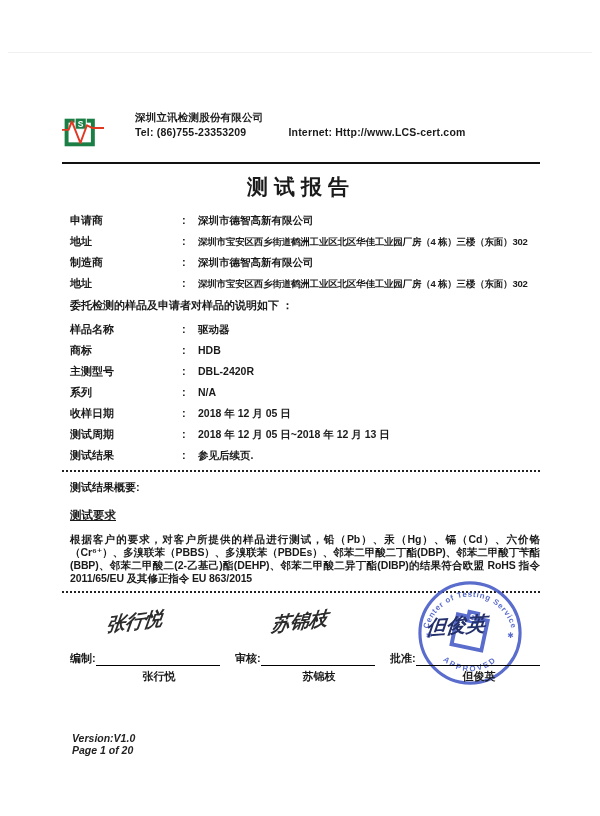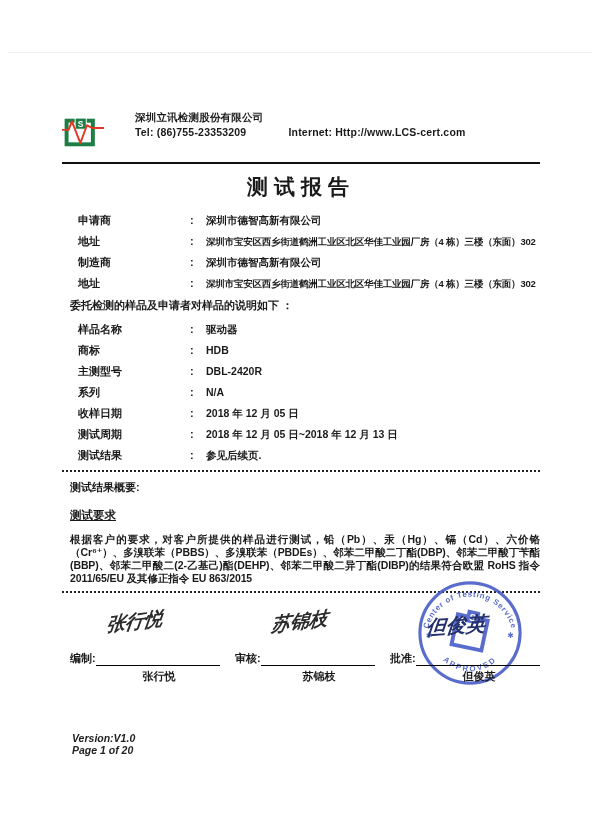--- a/index.html
+++ b/index.html
@@ -15,21 +15,21 @@
   .hdr-logo{flex:0 0 auto;margin-right:7px;}
   .hdr-text{font-size:10.5px;line-height:15px;font-weight:600;letter-spacing:.2px;margin-left:24px;}
   .hdr-tel{display:flex;text-align:right;}
   .hdr-tel .inet{margin-left:42px;}
   .hdr-rule{border-top:2.5px solid #111;margin-top:3px;}
   .report-no{text-align:right;font-style:italic;font-size:10.5px;margin-top:3px;font-weight:600;}
 
   .doc-title{text-align:center;font-size:21px;font-weight:700;letter-spacing:6px;margin:9px 0 13px 0;}
 
   
-  .rows{margin-left:16px;}
+  .rows{margin-left:8px;}
   .row{display:flex;margin-bottom:8px;line-height:13px;}
   .row .lbl{width:112px;font-size:11px;font-weight:700;flex:0 0 auto;}
   .row .col{width:16px;font-size:11px;font-weight:700;flex:0 0 auto;}
   .row .val{font-size:10.5px;font-weight:700;white-space:nowrap;}
   .row .val.addr{font-size:9.5px;letter-spacing:-.2px;}
   .intro{margin:2px 0 10px 8px;font-size:11px;font-weight:700;}
 
   .dotted{border-top:2px dotted #222;height:0;margin-top:3px;}
   .sum-head{margin:8px 0 0 8px;font-size:11px;font-weight:700;}
   .req-head{margin:13px 0 0 8px;font-size:11.5px;font-weight:700;text-decoration:underline;}

